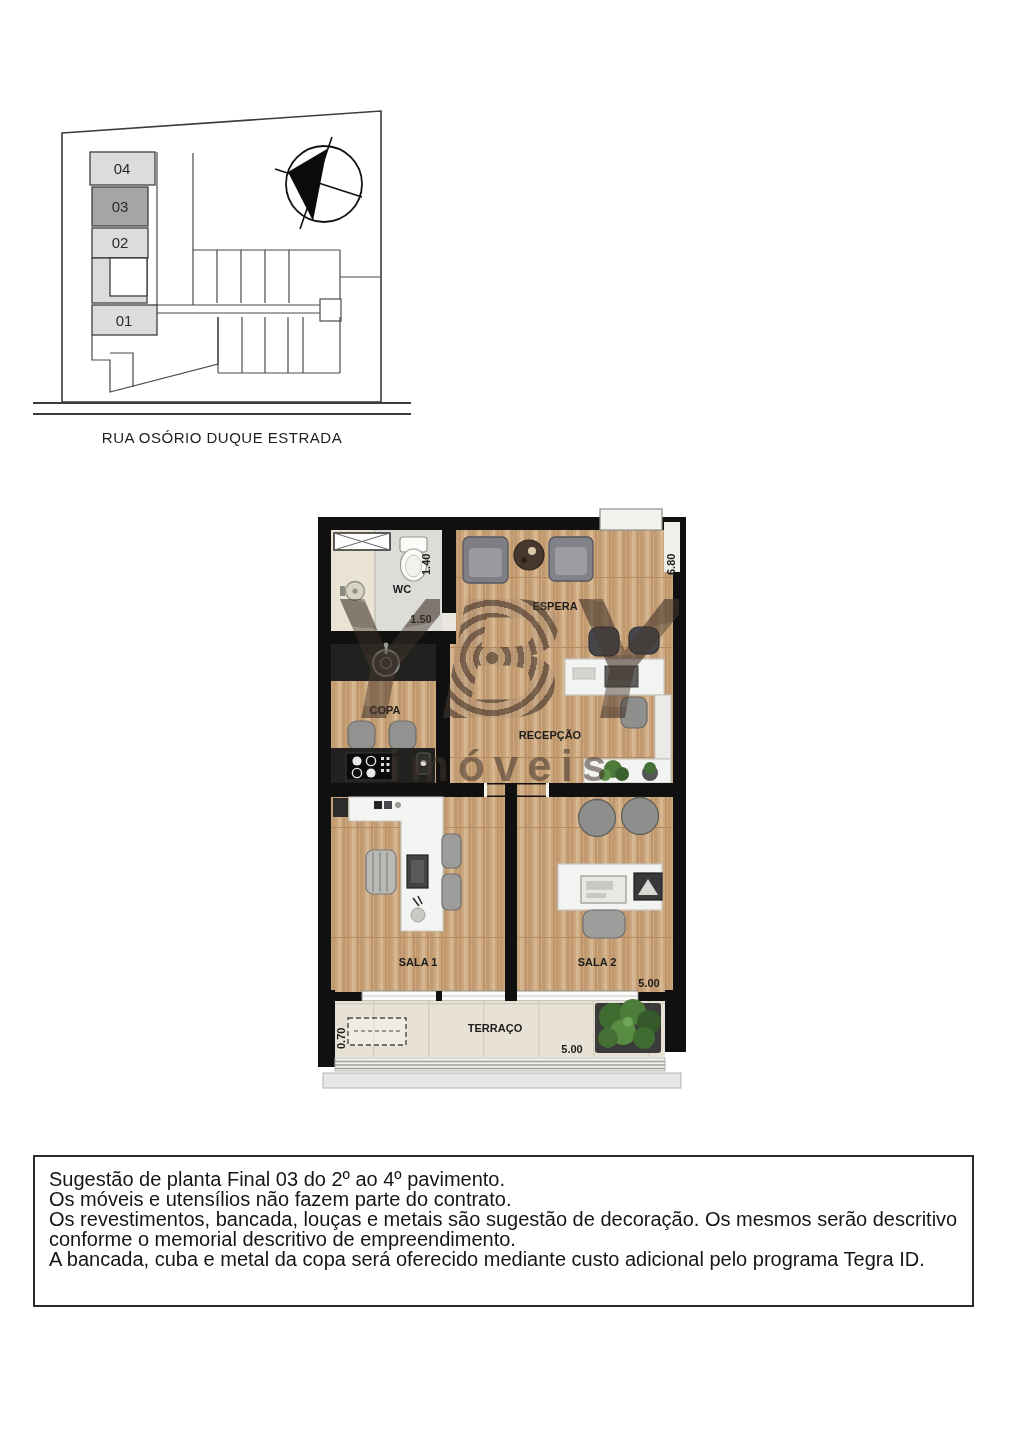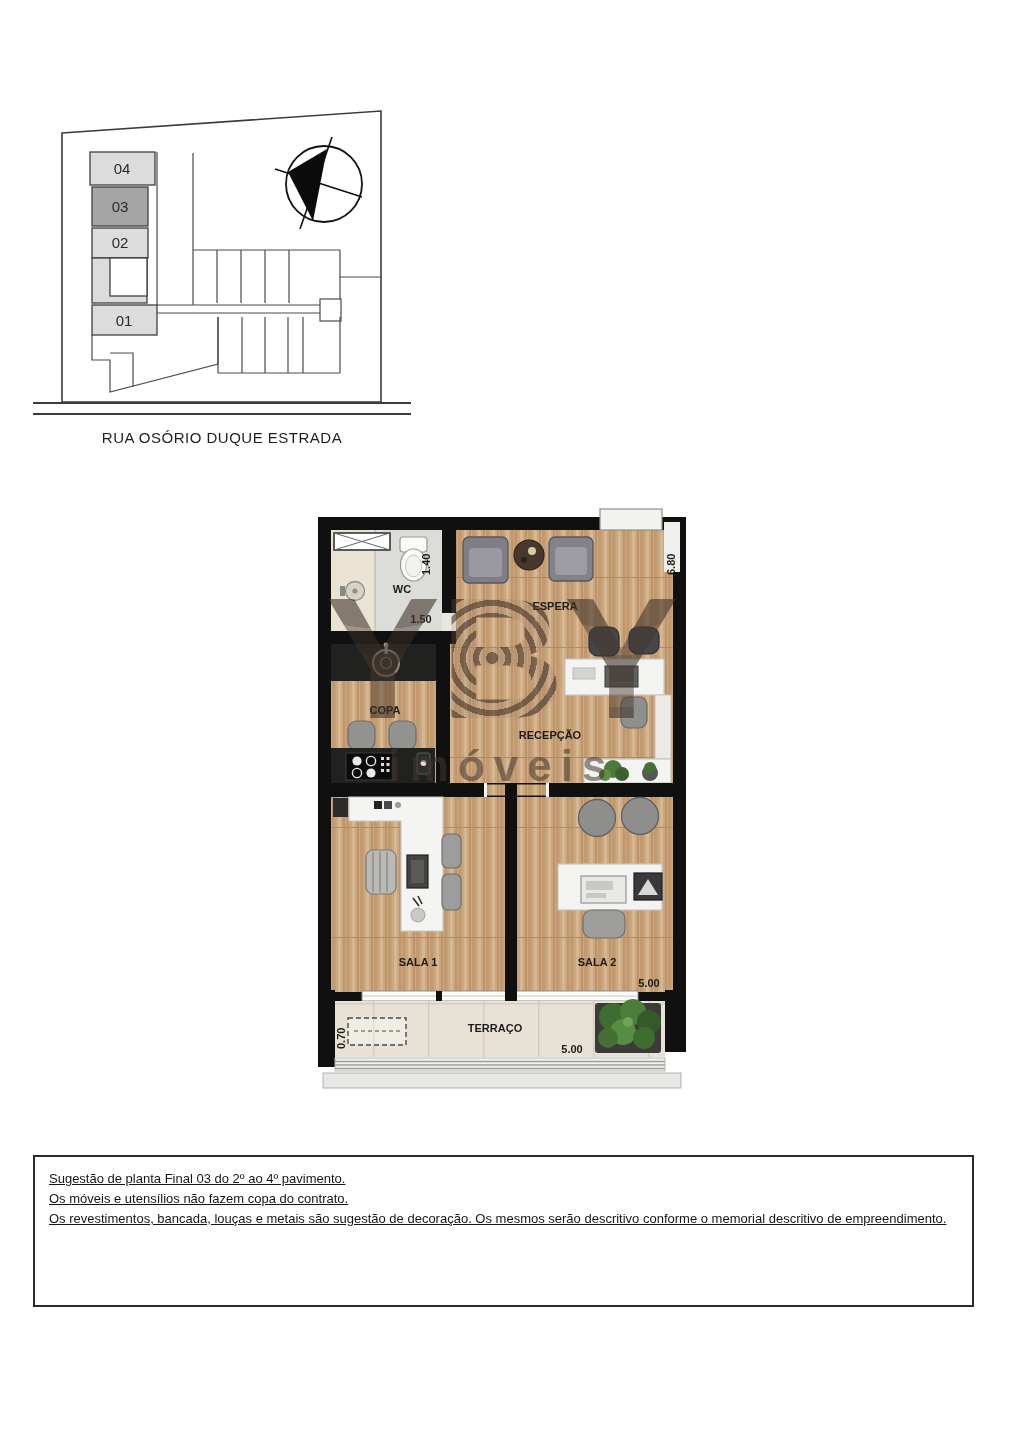--- a/index.html
+++ b/index.html
@@ -10,38 +10,38 @@
   
   #siteplan{position:absolute;left:0;top:0;width:450px;height:470px;}
 
   
   #floorplan{position:absolute;left:318px;top:517px;width:368px;height:576px;}
   #floorplan-svg{position:absolute;left:0;top:-10px;}
 
   
   .watermark{position:absolute;left:0;top:55px;width:100%;text-align:center;z-index:3;
              pointer-events:none;line-height:1;}
-  .wm-brand{font-size:172px;font-weight:800;letter-spacing:0px;}
+  .wm-brand{font-size:172px;font-weight:800;letter-spacing:0px;font-style:italic;}
   .wm-y{color:rgba(66,52,43,0.55);}
   .wm-b{color:rgba(66,52,43,0.55);}
   @supports ((-webkit-background-clip:text) or (background-clip:text)){
     .wm-b{background:repeating-radial-gradient(circle at 42% 50%,
            rgba(66,52,43,0.62) 0 6px, rgba(150,132,114,0.22) 6px 13px);
           -webkit-background-clip:text;background-clip:text;color:transparent;}
     .wm-y{background:repeating-radial-gradient(circle at 50% -60%,
            rgba(66,52,43,0.60) 0 26px, rgba(66,52,43,0.46) 26px 52px);
           -webkit-background-clip:text;background-clip:text;color:transparent;}
   }
   .wm-sub{font-size:44px;font-weight:700;letter-spacing:9px;
           color:rgba(66,52,43,0.55);}
 
   
   #disclaimer{position:absolute;left:33px;top:1155px;width:941px;height:152px;
               box-sizing:border-box;border:2px solid #2b2b2b;background:#fff;
-              padding:12px 14px;font-size:13px;line-height:20px;color:#151515;text-decoration:underline;}
+              padding:12px 14px;font-size:20px;line-height:20px;color:#151515;}
   #disclaimer div{white-space:normal;}
 </style>
 </head>
 <body>
 
 <div id="page">
 
   <svg id="siteplan" viewBox="0 0 450 470">
 
     <polygon points="62,133 381,111 381,402 62,402" fill="#ffffff" stroke="#3c3c3c" stroke-width="1.6"></polygon>
@@ -317,17 +317,18 @@
     </svg>
 
     <div class="watermark">
       <div class="wm-brand"><span class="wm-y">Y</span><span class="wm-b">B</span><span class="wm-y">Y</span></div>
       <div class="wm-sub">imóveis</div>
     </div>
   </div>
 
   <div id="disclaimer">
     <div>Sugestão de planta Final 03 do 2º ao 4º pavimento.</div>
-    <div>Os móveis e utensílios não fazem copa do contrato.</div>
+    <div>Os móveis e utensílios não fazem parte do contrato.</div>
     <div>Os revestimentos, bancada, louças e metais são sugestão de decoração. Os mesmos serão descritivo conforme o memorial descritivo de empreendimento.</div>
+    <div>A bancada, cuba e metal da copa será oferecido mediante custo adicional pelo programa Tegra ID.</div>
   </div>
 
 </div>
 
 </body></html>

